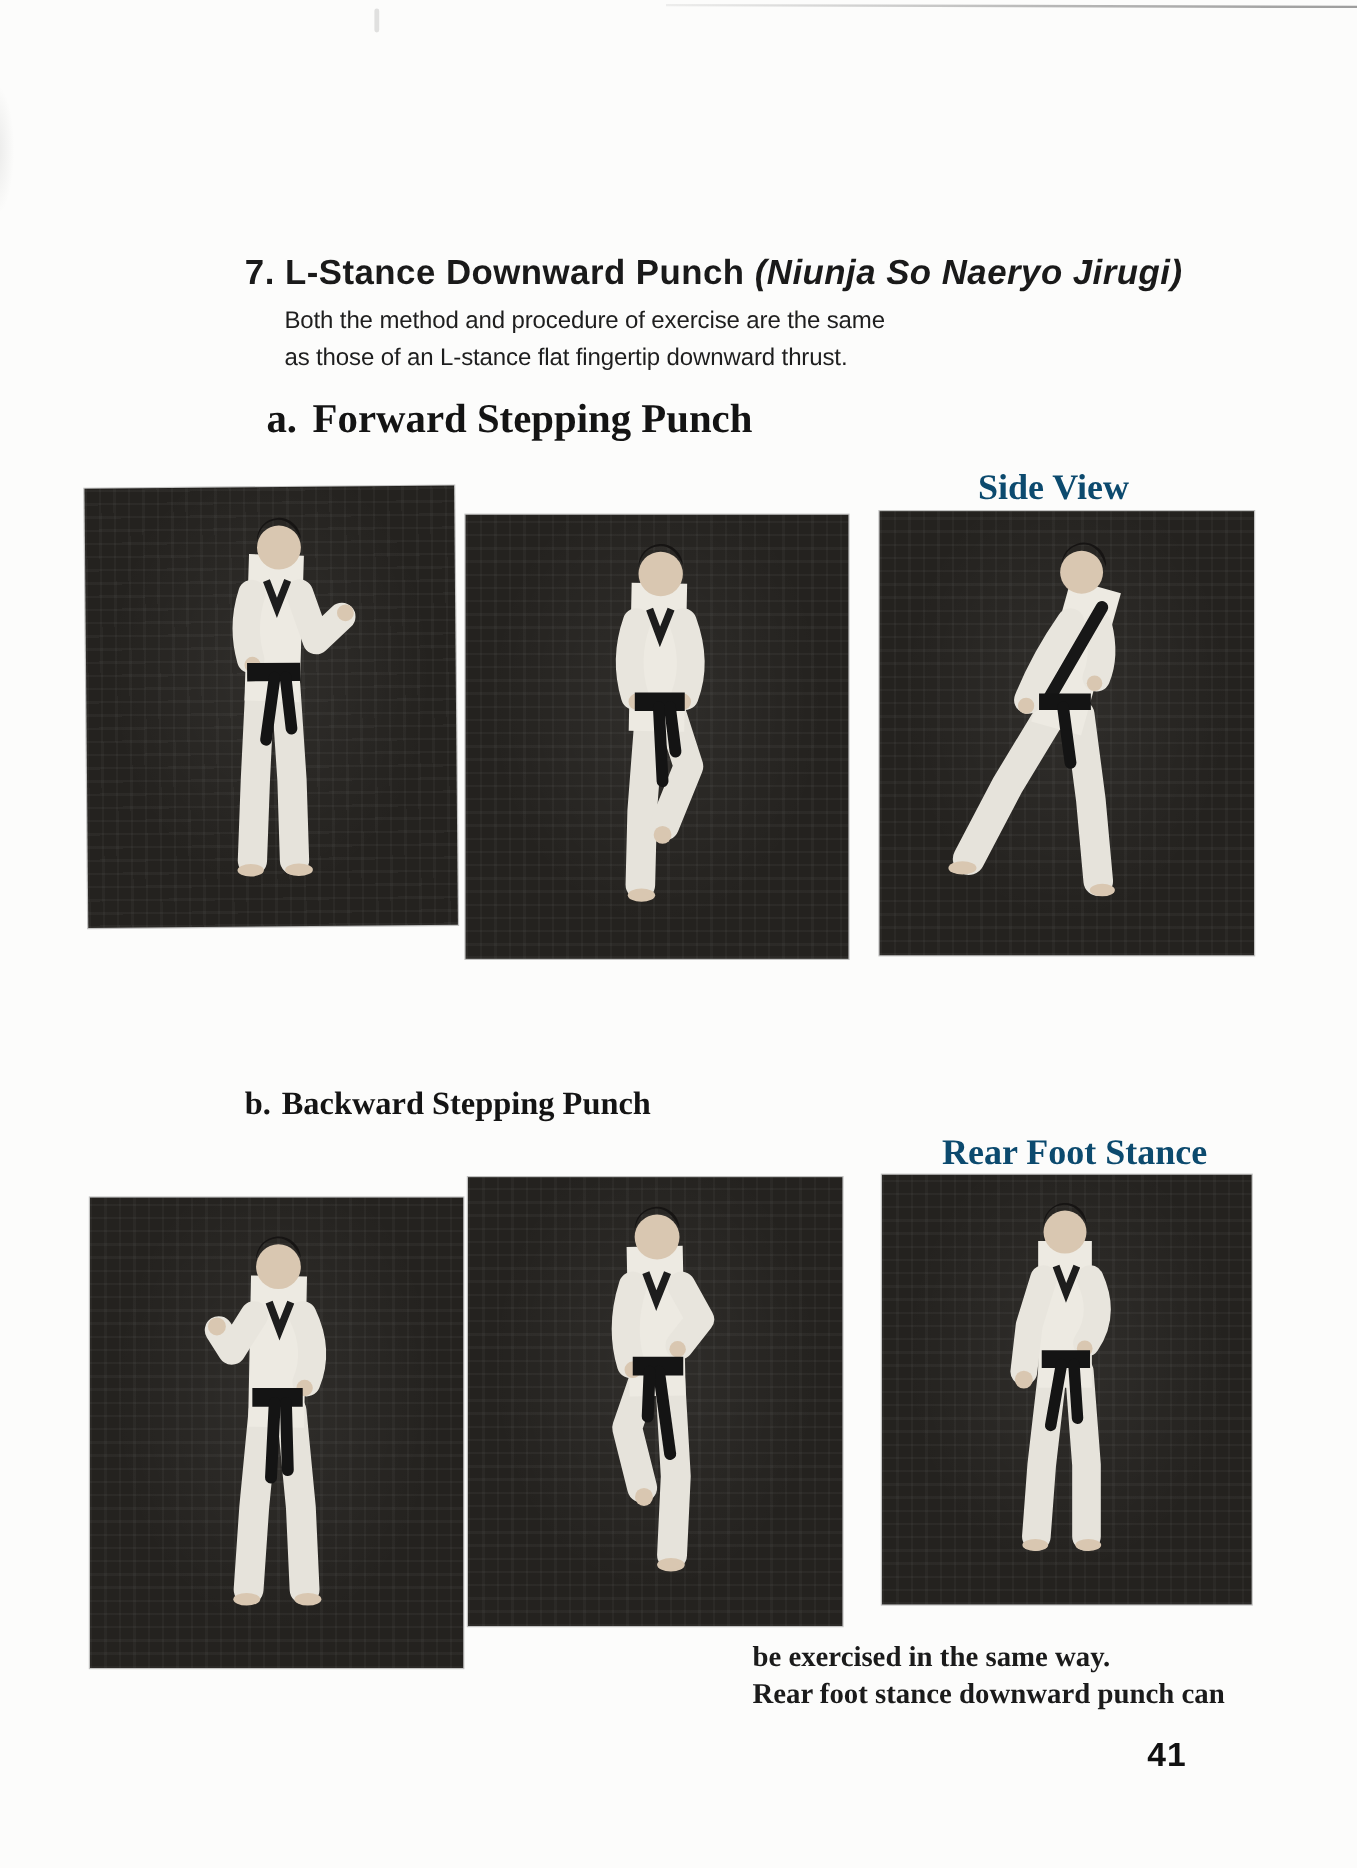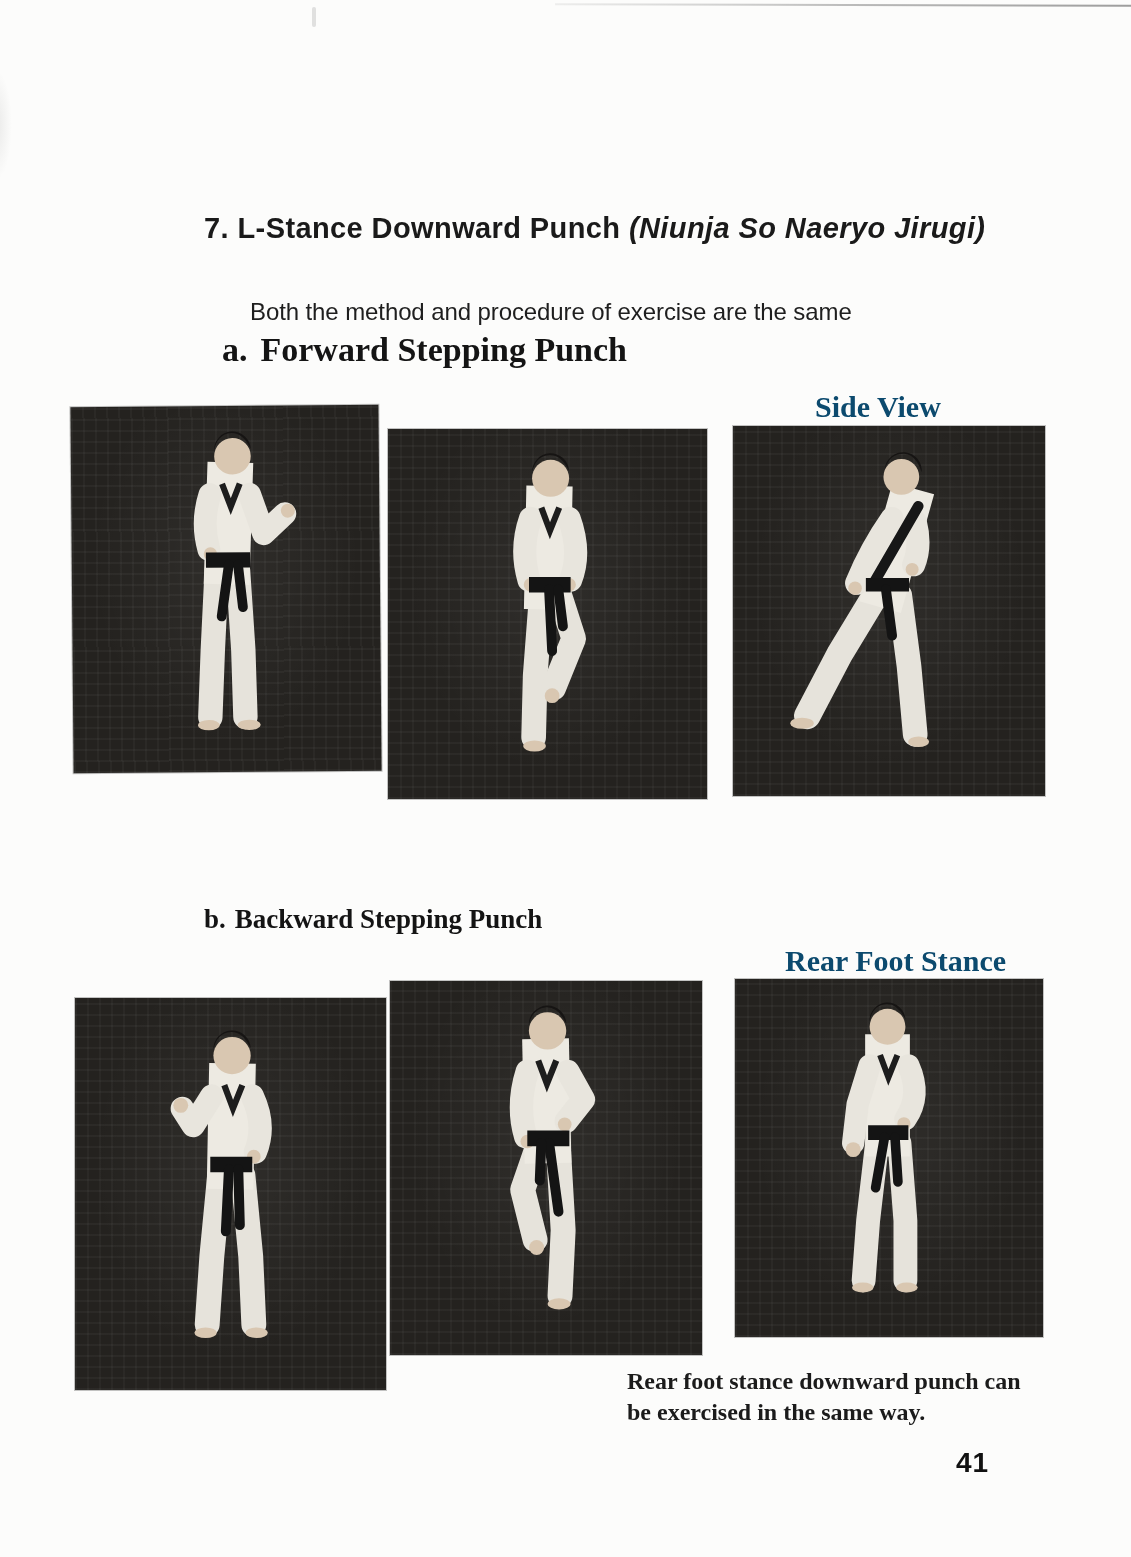--- a/index.html
+++ b/index.html
@@ -30,24 +30,23 @@
   }
 
   .title {
     position:absolute; left:204px; top:212px;
     font-size:29px; font-weight:bold; letter-spacing:.4px;
     white-space:nowrap;
   }
   .title .roman { font-style:italic; }
 
   .intro {
-    position:absolute; left:250px; top:252px;
-    font-size:24px; line-height:31px; letter-spacing:-.1px;
+    position:absolute; left:237px; top:252px;
+    font-size:20px; line-height:31px; letter-spacing:-.1px;
     color:#1e1e1e;
-    margin-top:44px;
   }
 
   .serif-head {
     position:absolute;
     font-family:"Liberation Serif", serif;
     font-weight:bold; white-space:nowrap; color:#141414;
   }
   .head-a { left:222px; top:331px; font-size:34px; }
   .head-b { left:204px; top:904px; font-size:27px; }
   .head-label { display:inline-block; margin-right:13px; }
@@ -111,20 +110,21 @@
   <div class="scan-smudge"></div>
 
   <div class="title">
     <span>7.</span>
     <span>L-Stance Downward Punch</span>
     <span class="roman">(Niunja So Naeryo Jirugi)</span>
   </div>
 
   <div class="intro">
     <div>Both the method and procedure of exercise are the same</div>
+    <div>as those of an L-stance flat fingertip downward thrust.</div>
   </div>
 
   <div class="serif-head head-a">
     <span class="head-label">a.</span><span>Forward Stepping Punch</span>
   </div>
 
   <div class="photo-label label-side">Side View</div>
 
   <div class="photo p1" role="img" aria-label="Front view - ready stance, rear fist raised">
     <svg viewBox="0 0 100 120" preserveAspectRatio="xMidYMid meet">
@@ -245,19 +245,19 @@
       <path class="collar" d="M47 25.5 L49.8 33 L52.8 25.5"></path>
       <path class="belt" d="M43 51.5 L56.5 51.5"></path>
       <path class="tail" d="M48.5 53 L45.5 70"></path>
       <path class="tail" d="M52 53 L53 68"></path>
       <circle class="skin" cx="49.5" cy="16" r="6"></circle>
       <path class="hair" d="M-6 .2 a6 6 0 0 1 12 -.6 Q3.4 -5.8 -.4 -5.6 Q-5 -5.2 -6 .2 Z" transform="translate(49.5 14)"></path>
     </svg>
   </div>
 
   <div class="caption">
+    <div>be exercised in the same way.</div>
     <div>Rear foot stance downward punch can</div>
-    <div>be exercised in the same way.</div>
   </div>
 
   <div class="page-number">41</div>
 
 </div>
 
 </body></html>

